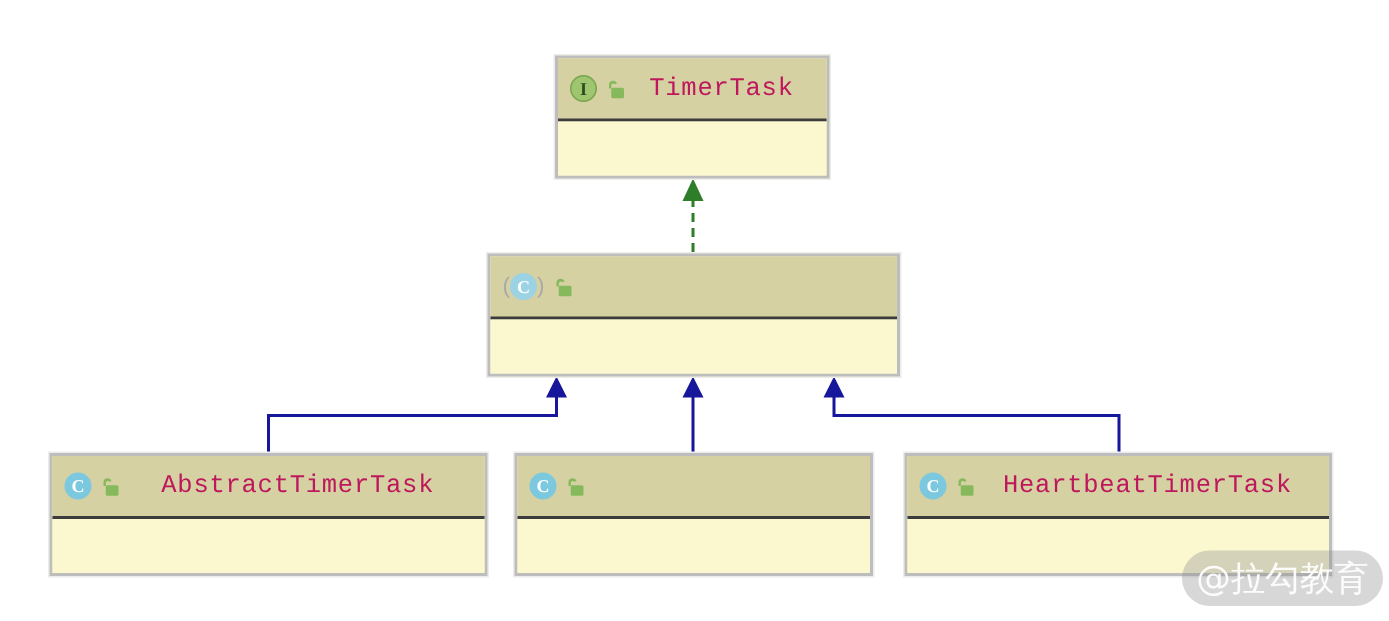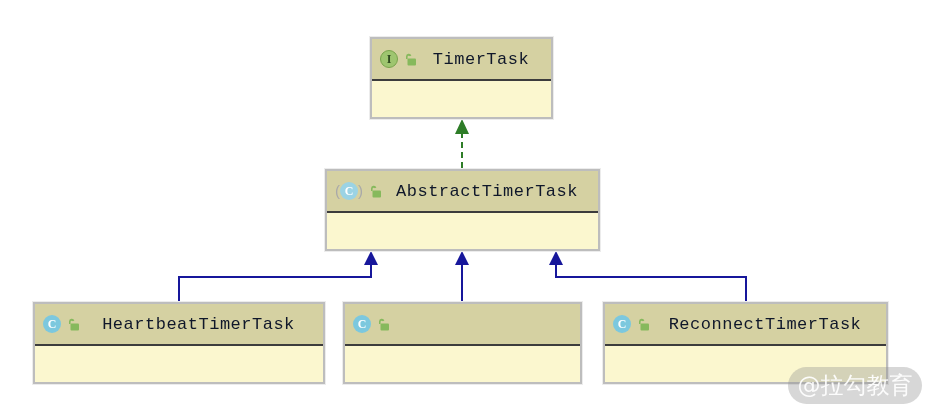--- a/index.html
+++ b/index.html
@@ -26,21 +26,21 @@
     padding:0 8px;
   }
   .uml-body{
     height:36px;
     background:#fbf7cf;
   }
   .uml-title{
     flex:1;
     text-align:center;
     font-size:17px;
-    color:#0f172a;
+    color:#be185d;
     white-space:nowrap;
     letter-spacing:0.5px;
   }
   .icon-circle{
     display:inline-flex;
     align-items:center;
     justify-content:center;
     width:18px;height:18px;
     border-radius:50%;
     font-size:12px;
@@ -146,61 +146,60 @@
     <div class="uml-header">
       <span class="paren">(</span>
       <span class="icon-circle icon-abstract">C</span>
       <span class="paren">)</span>
       <span class="lock-icon">
         <svg width="16" height="16" viewBox="0 0 16 16">
           <path d="M3,8 V5.5 A2.8,2.8 0 0 1 8.4,4.6 L6.9,5.2 A1.3,1.3 0 0 0 4.6,5.5 V8 Z" fill="#86b95c"></path>
           <rect x="4.5" y="7.5" width="8.5" height="7" rx="1" fill="#86b95c"></rect>
         </svg>
       </span>
+    </div>
+    <div class="uml-body"></div>
+  </div>
+
+  <div class="uml-node node-reconnect">
+    <div class="uml-header">
+      <span class="icon-circle icon-class">C</span>
+      <span class="lock-icon">
+        <svg width="16" height="16" viewBox="0 0 16 16">
+          <path d="M3,8 V5.5 A2.8,2.8 0 0 1 8.4,4.6 L6.9,5.2 A1.3,1.3 0 0 0 4.6,5.5 V8 Z" fill="#86b95c"></path>
+          <rect x="4.5" y="7.5" width="8.5" height="7" rx="1" fill="#86b95c"></rect>
+        </svg>
+      </span>
       <span class="uml-title">AbstractTimerTask</span>
     </div>
     <div class="uml-body"></div>
   </div>
 
-  <div class="uml-node node-reconnect">
+  <div class="uml-node node-close">
     <div class="uml-header">
       <span class="icon-circle icon-class">C</span>
       <span class="lock-icon">
         <svg width="16" height="16" viewBox="0 0 16 16">
           <path d="M3,8 V5.5 A2.8,2.8 0 0 1 8.4,4.6 L6.9,5.2 A1.3,1.3 0 0 0 4.6,5.5 V8 Z" fill="#86b95c"></path>
           <rect x="4.5" y="7.5" width="8.5" height="7" rx="1" fill="#86b95c"></rect>
         </svg>
       </span>
+    </div>
+    <div class="uml-body"></div>
+  </div>
+
+  <div class="uml-node node-heartbeat">
+    <div class="uml-header">
+      <span class="icon-circle icon-class">C</span>
+      <span class="lock-icon">
+        <svg width="16" height="16" viewBox="0 0 16 16">
+          <path d="M3,8 V5.5 A2.8,2.8 0 0 1 8.4,4.6 L6.9,5.2 A1.3,1.3 0 0 0 4.6,5.5 V8 Z" fill="#86b95c"></path>
+          <rect x="4.5" y="7.5" width="8.5" height="7" rx="1" fill="#86b95c"></rect>
+        </svg>
+      </span>
       <span class="uml-title">HeartbeatTimerTask</span>
     </div>
     <div class="uml-body"></div>
   </div>
 
-  <div class="uml-node node-close">
-    <div class="uml-header">
-      <span class="icon-circle icon-class">C</span>
-      <span class="lock-icon">
-        <svg width="16" height="16" viewBox="0 0 16 16">
-          <path d="M3,8 V5.5 A2.8,2.8 0 0 1 8.4,4.6 L6.9,5.2 A1.3,1.3 0 0 0 4.6,5.5 V8 Z" fill="#86b95c"></path>
-          <rect x="4.5" y="7.5" width="8.5" height="7" rx="1" fill="#86b95c"></rect>
-        </svg>
-      </span>
-    </div>
-    <div class="uml-body"></div>
-  </div>
-
-  <div class="uml-node node-heartbeat">
-    <div class="uml-header">
-      <span class="icon-circle icon-class">C</span>
-      <span class="lock-icon">
-        <svg width="16" height="16" viewBox="0 0 16 16">
-          <path d="M3,8 V5.5 A2.8,2.8 0 0 1 8.4,4.6 L6.9,5.2 A1.3,1.3 0 0 0 4.6,5.5 V8 Z" fill="#86b95c"></path>
-          <rect x="4.5" y="7.5" width="8.5" height="7" rx="1" fill="#86b95c"></rect>
-        </svg>
-      </span>
-      <span class="uml-title">ReconnectTimerTask</span>
-    </div>
-    <div class="uml-body"></div>
-  </div>
-
   <div class="watermark">@拉勾教育</div>
 
 </div>
 
 </body></html>

